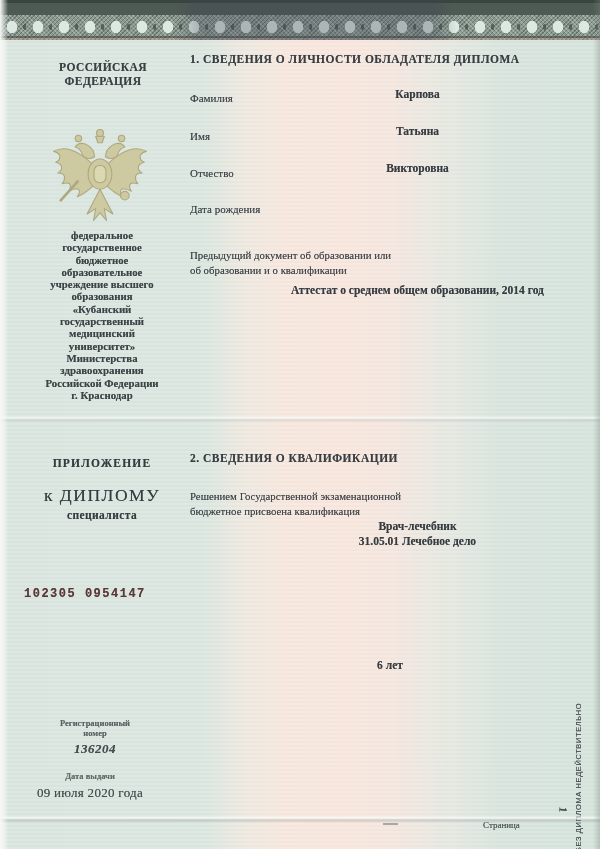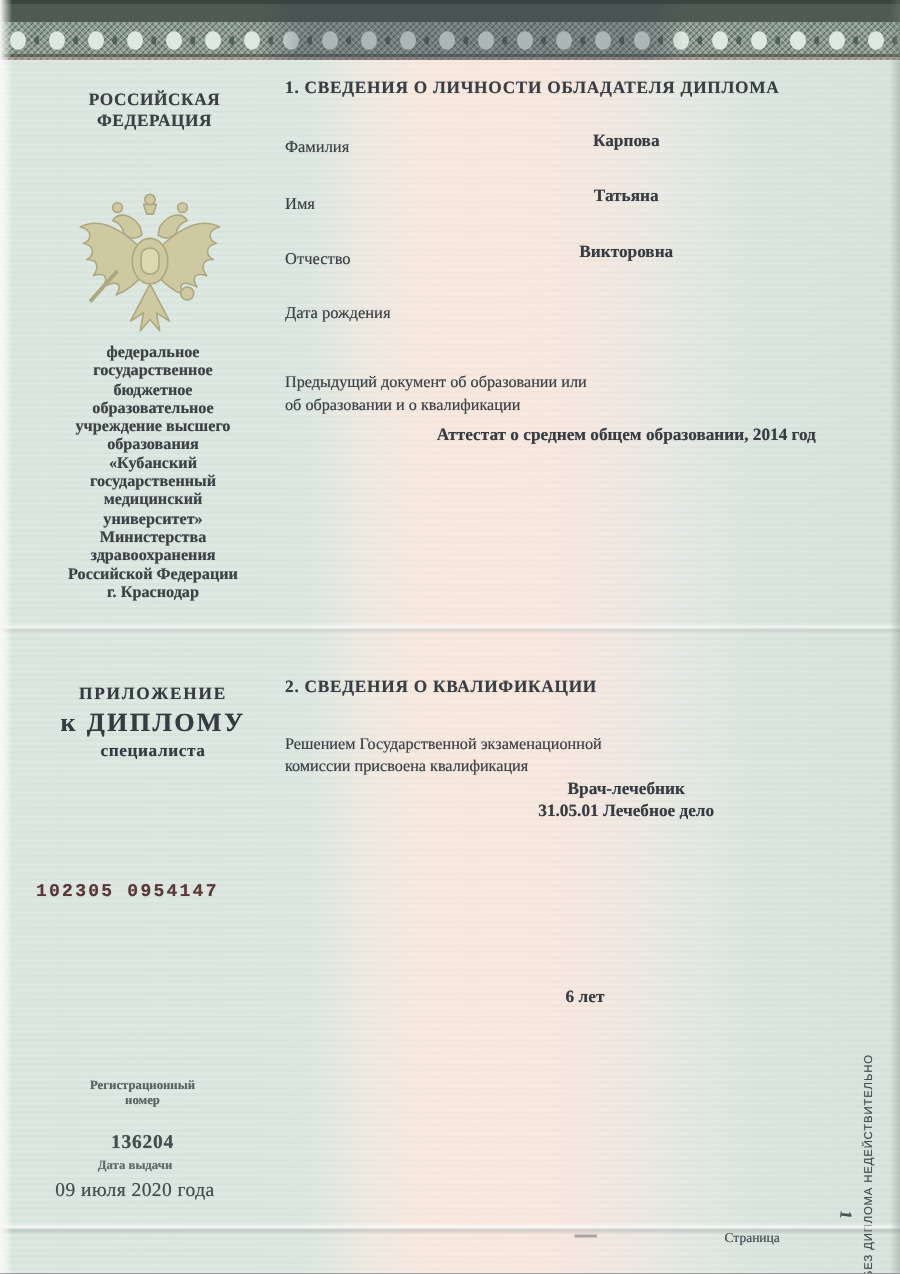--- a/index.html
+++ b/index.html
@@ -52,28 +52,28 @@
   .ctr{text-align:center;}
 
   
   .country{left:22px;top:60px;width:162px;font-size:11.5px;font-weight:700;
     letter-spacing:0.4px;line-height:14px;color:#3a4045;}
   .arms{left:46px;top:128px;width:108px;height:104px;opacity:0.92;}
   .institution{left:14px;top:229px;width:176px;font-size:10.8px;line-height:12.3px;
     font-weight:600;color:#3c4246;}
   .doc-title{left:14px;top:456px;width:176px;color:#353b40;}
   .doc-title .t1{font-size:11.5px;font-weight:600;letter-spacing:1.2px;line-height:15px;}
-  .doc-title .t2{font-size:17.5px;font-weight:700;letter-spacing:1.5px;line-height:21px;}
+  .doc-title .t2{font-size:17.5px;font-weight:400;letter-spacing:1.5px;line-height:21px;margin-top:14px;}
   .doc-title .t3{font-size:11.5px;font-weight:700;line-height:18px;letter-spacing:0.4px;}
   .serial{left:24px;top:587px;width:200px;
     font-family:Liberation Mono, monospace;font-size:12px;font-weight:700;
     letter-spacing:1.5px;color:#5e3636;}
   .reg-block{left:18px;top:718px;width:154px;color:#454b4f;}
   .reg-block .lbl{font-size:8.5px;line-height:10px;font-weight:600;opacity:0.85;}
-  .reg-block .val{font-size:13px;font-weight:700;margin-top:15px;letter-spacing:0.5px;}
+  .reg-block .val{font-size:13px;font-weight:700;margin-top:3px;letter-spacing:0.5px;font-style:italic;}
   .date-block{left:8px;top:771px;width:164px;color:#454b4f;}
   .date-block .lbl{font-size:8.5px;line-height:10px;font-weight:600;opacity:0.8;}
   .date-block .val{font-size:13px;font-weight:400;margin-top:4px;letter-spacing:0.3px;}
 
   
   .s-title{left:190px;width:400px;font-size:11.5px;font-weight:600;
     letter-spacing:0.5px;color:#383e43;}
   .s1-title{top:53px;}
   .s2-title{top:452px;}
   .f-label{left:190px;width:160px;font-size:11px;color:#3c4247;}
@@ -176,21 +176,21 @@
 
   <div class="abs f-label soft" style="top:203px">Дата рождения</div>
 
   <div class="abs para pre soft" style="top:248px">Предыдущий документ об образовании или
 об образовании и о квалификации</div>
   <div class="abs center-val soft" style="top:283px">Аттестат о среднем общем образовании, 2014 год</div>
 
   <div class="abs s-title s2-title soft">2. СВЕДЕНИЯ О КВАЛИФИКАЦИИ</div>
 
   <div class="abs para pre soft" style="top:489px">Решением Государственной экзаменационной
-комиссии присвоена квалификация</div>
+бюджетное присвоена квалификация</div>
   <div class="abs center-val soft" style="top:519px">Врач-лечебник</div>
   <div class="abs center-val soft" style="top:534px">31.05.01 Лечебное дело</div>
 
   <div class="abs center-val soft" style="top:658px;left:250px;width:280px">6 лет</div>
 
   <div class="abs page-label soft">Страница</div>
   <div class="abs page-num soft">1</div>
   <div class="edge-note soft">БЕЗ ДИПЛОМА НЕДЕЙСТВИТЕЛЬНО</div>
 
   <div class="stray-dash"></div>

